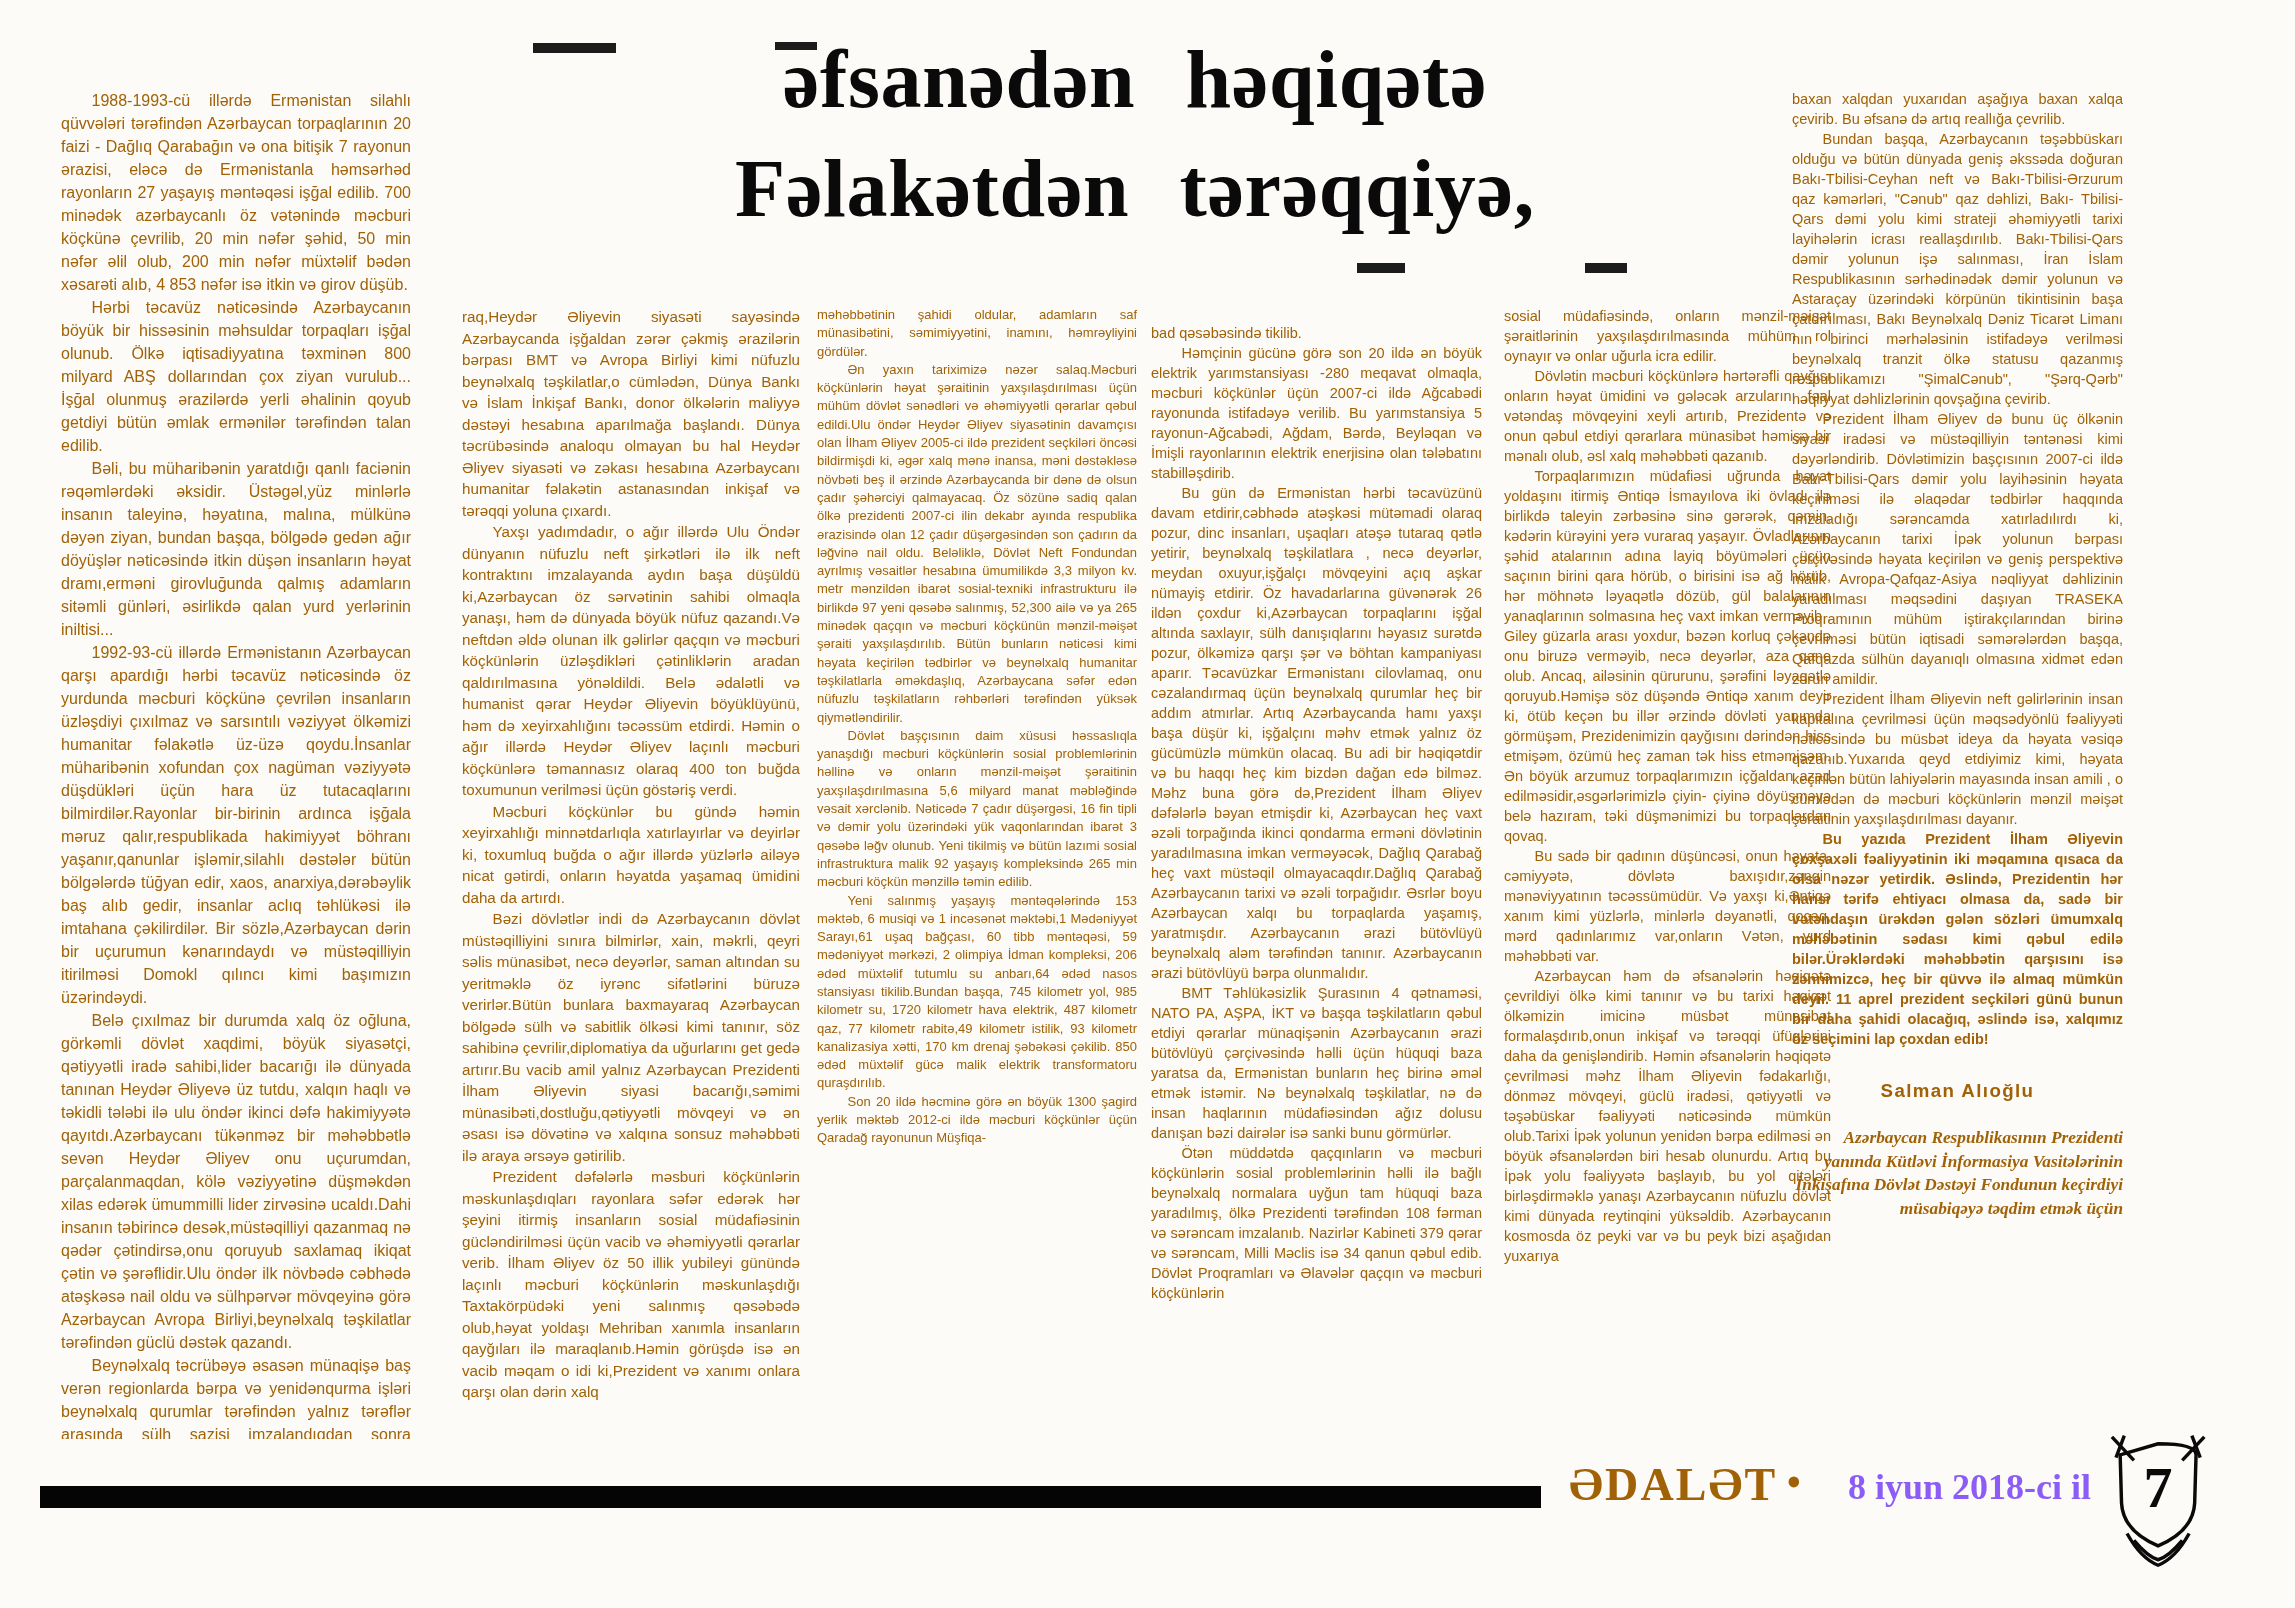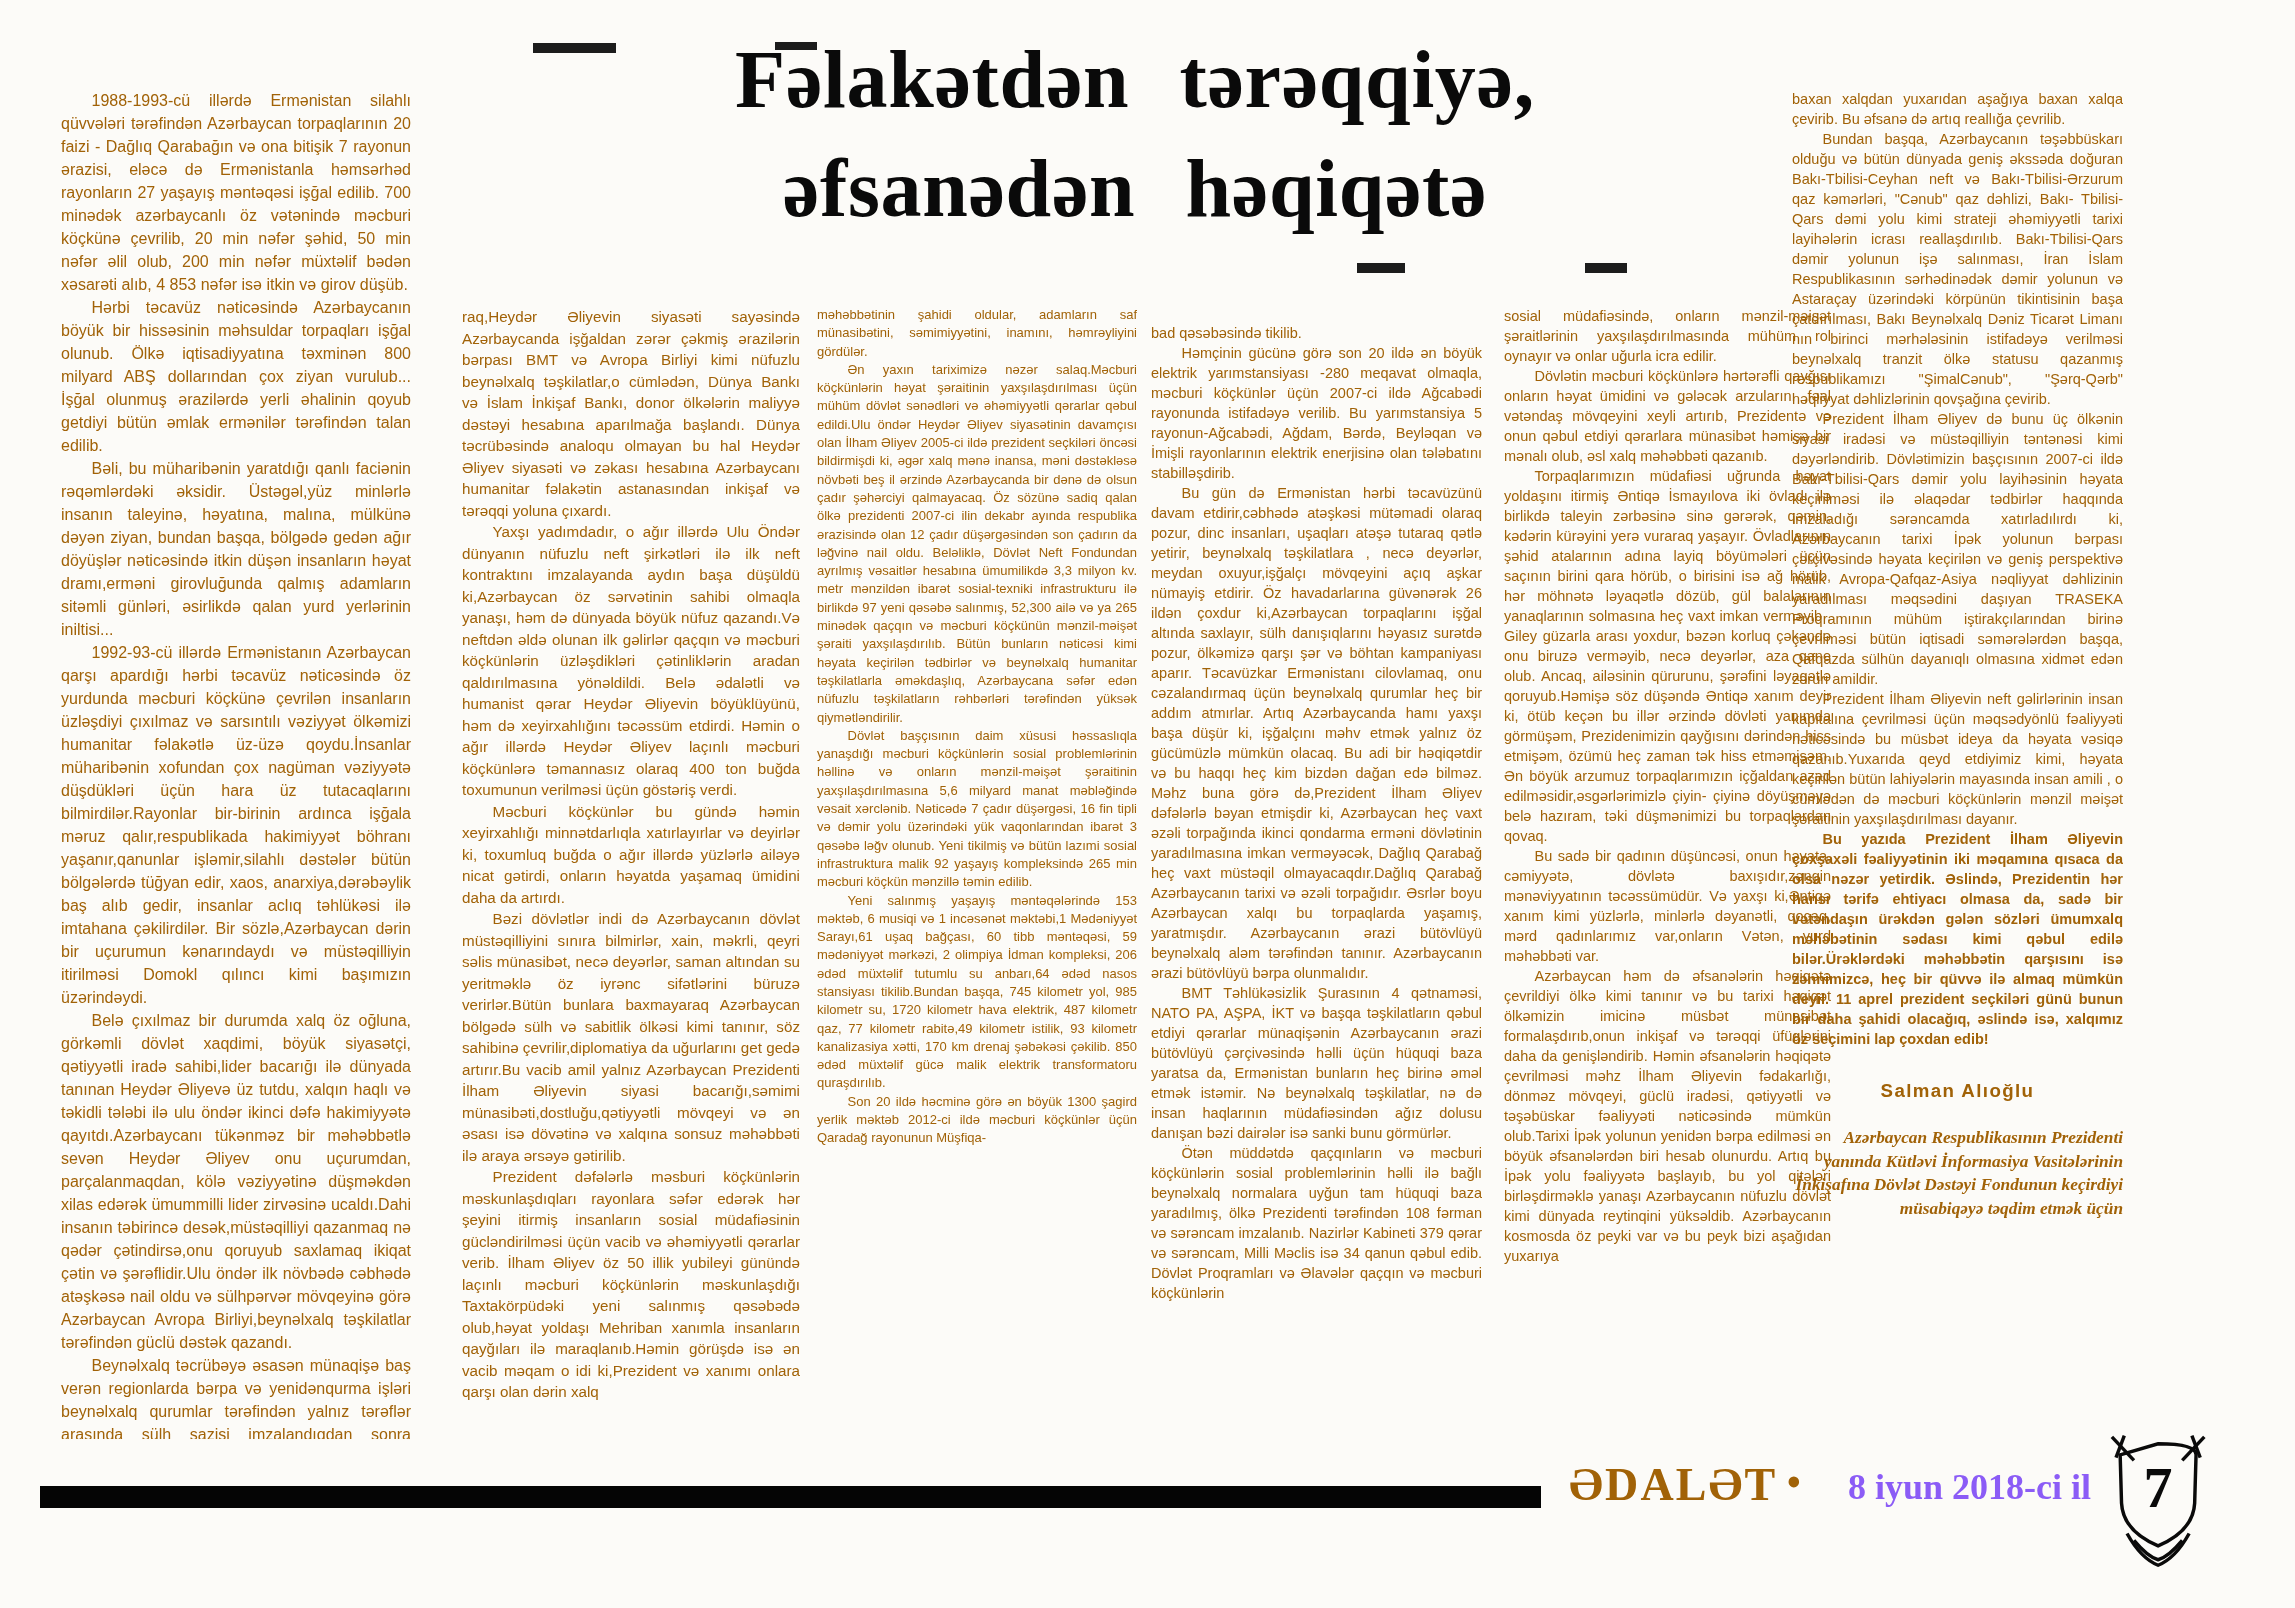--- a/index.html
+++ b/index.html
@@ -68,22 +68,22 @@
 <body>
 
 <div class="page">
 
   <div class="artifact" id="art1"></div>
   <div class="artifact" id="art2"></div>
   <div class="artifact" id="art3"></div>
   <div class="artifact" id="art4"></div>
 
   <div class="headline">
+    <div>əfsanədən həqiqətə</div>
     <div>Fəlakətdən tərəqqiyə,</div>
-    <div>əfsanədən həqiqətə</div>
   </div>
 
   <div class="col" id="col1">
       <p>1988-1993-cü illərdə Ermənistan silahlı qüvvələri tərəfindən Azərbaycan torpaqlarının 20 faizi - Dağlıq Qarabağın və ona bitişik 7 rayonun ərazisi, eləcə də Ermənistanla həmsərhəd rayonların 27 yaşayış məntəqəsi işğal edilib. 700 minədək azərbaycanlı öz vətənində məcburi köçkünə çevrilib, 20 min nəfər şəhid, 50 min nəfər əlil olub, 200 min nəfər müxtəlif bədən xəsarəti alıb, 4 853 nəfər isə itkin və girov düşüb.</p>
       <p>Hərbi təcavüz nəticəsində Azərbaycanın böyük bir hissəsinin məhsuldar torpaqları işğal olunub. Ölkə iqtisadiyyatına təxminən 800 milyard ABŞ dollarından çox ziyan vurulub... İşğal olunmuş ərazilərdə yerli əhalinin qoyub getdiyi bütün əmlak ermənilər tərəfindən talan edilib.</p>
       <p>Bəli, bu müharibənin yaratdığı qanlı faciənin rəqəmlərdəki əksidir. Üstəgəl,yüz minlərlə insanın taleyinə, həyatına, malına, mülkünə dəyən ziyan, bundan başqa, bölgədə gedən ağır döyüşlər nəticəsində itkin düşən insanların həyat dramı,erməni girovluğunda qalmış adamların sitəmli günləri, əsirlikdə qalan yurd yerlərinin iniltisi...</p>
       <p>1992-93-cü illərdə Ermənistanın Azərbaycan qarşı apardığı hərbi təcavüz nəticəsində öz yurdunda məcburi köçkünə çevrilən insanların üzləşdiyi çıxılmaz və sarsıntılı vəziyyət ölkəmizi humanitar fəlakətlə üz-üzə qoydu.İnsanlar müharibənin xofundan çox nagüman vəziyyətə düşdükləri üçün hara üz tutacaqlarını bilmirdilər.Rayonlar bir-birinin ardınca işğala məruz qalır,respublikada hakimiyyət böhranı yaşanır,qanunlar işləmir,silahlı dəstələr bütün bölgələrdə tüğyan edir, xaos, anarxiya,dərəbəylik baş alıb gedir, insanlar aclıq təhlükəsi ilə imtahana çəkilirdilər. Bir sözlə,Azərbaycan dərin bir uçurumun kənarındaydı və müstəqilliyin itirilməsi Domokl qılıncı kimi başımızın üzərindəydi.</p>
       <p>Belə çıxılmaz bir durumda xalq öz oğluna, görkəmli dövlət xaqdimi, böyük siyasətçi, qətiyyətli iradə sahibi,lider bacarığı ilə dünyada tanınan Heydər Əliyevə üz tutdu, xalqın haqlı və təkidli tələbi ilə ulu öndər ikinci dəfə hakimiyyətə qayıtdı.Azərbaycanı tükənməz bir məhəbbətlə sevən Heydər Əliyev onu uçurumdan, parçalanmaqdan, kölə vəziyyətinə düşməkdən xilas edərək ümummilli lider zirvəsinə ucaldı.Dahi insanın təbirincə desək,müstəqilliyi qazanmaq nə qədər çətindirsə,onu qoruyub saxlamaq ikiqat çətin və şərəflidir.Ulu öndər ilk növbədə cəbhədə atəşkəsə nail oldu və sülhpərvər mövqeyinə görə Azərbaycan Avropa Birliyi,beynəlxalq təşkilatlar tərəfindən güclü dəstək qazandı.</p>
       <p>Beynəlxalq təcrübəyə əsasən münaqişə baş verən regionlarda bərpa və yenidənqurma işləri beynəlxalq qurumlar tərəfindən yalnız tərəflər arasında sülh sazişi imzalandıqdan sonra maliyyələşdirilir.Buna baxmaya-</p>
     </div>

